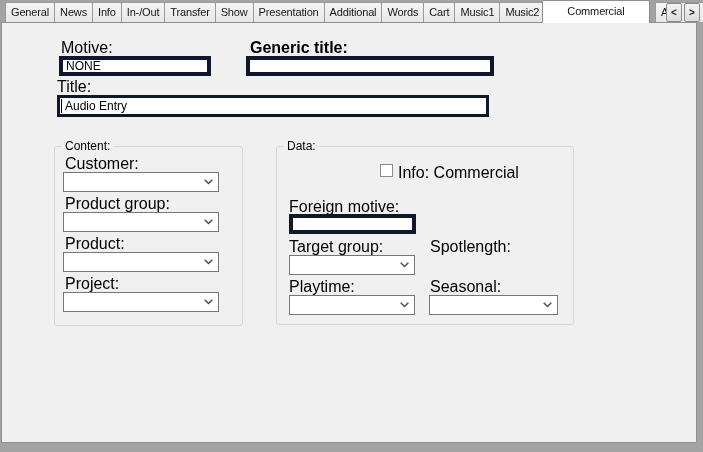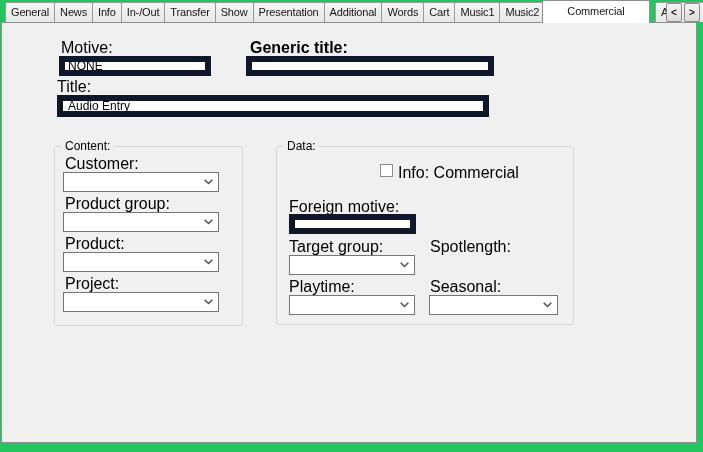--- a/index.html
+++ b/index.html
@@ -1,18 +1,18 @@
 <!DOCTYPE html>
 <html><head>
 <meta charset="utf-8">
 <style>
   html,body{margin:0;padding:0;}
   .screen{
     position:relative; width:703px; height:452px; overflow:hidden;
-    background:#22c55e; font-family:"Liberation Sans", sans-serif; color:#000;
+    background:#a3a3a3; font-family:"Liberation Sans", sans-serif; color:#000;
     -webkit-font-smoothing:antialiased;
   }
   .panel{
     position:absolute; left:1px; top:22px; width:694px; height:419px;
     background:#f0f0f0; border:1px solid #8e9192; z-index:1;
   }
   
   .tabbar{
     position:absolute; left:5px; top:0; height:22px; display:flex;
     align-items:flex-end; z-index:2; white-space:nowrap;
@@ -38,24 +38,24 @@
     border:1px solid #8a8a8a; border-radius:2px;
     background:linear-gradient(#f4f4f4,#dcdcdc);
     display:flex; align-items:center; justify-content:center;
     font-size:10px; font-weight:bold; color:#222; z-index:7; cursor:default;
     padding:0;
   }
   
   .lbl{position:absolute; font-size:16px; white-space:nowrap; z-index:3;}
   .txt{
     position:absolute; box-sizing:border-box; background:#fff;
-    border:6px solid #0f172a; font-family:inherit; font-size:12px;
+    border:4px solid #0f172a; font-family:inherit; font-size:12px;
     padding:0 3px; margin:0; z-index:3; color:#000; outline:none;
   }
-  .txt.focused{border:6px solid #0f172a;}
+  .txt.focused{border:3px solid #0f172a;}
   .caret{position:absolute; width:1px; height:14px; background:#000; z-index:5;}
   .combo{
     position:absolute; box-sizing:border-box; background:#fff;
     border:1px solid #767676; display:flex; align-items:center;
     justify-content:space-between; padding:0 5px 0 4px; z-index:3;
     font-size:12px; cursor:default;
   }
   .chev{display:flex; align-items:center;}
   .group{
     position:absolute; border:1px solid #d4d8db; border-radius:3px; z-index:2;

